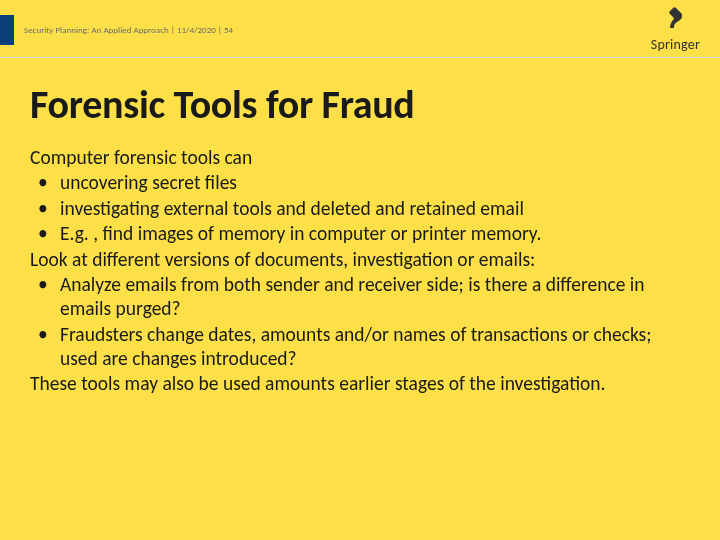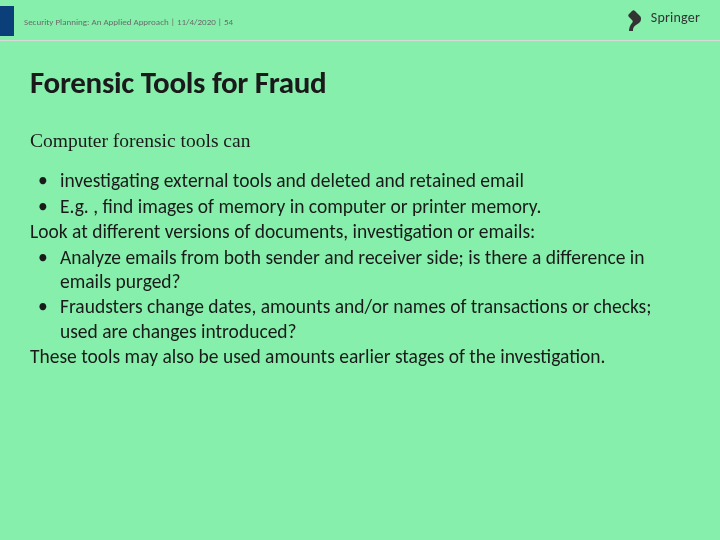--- a/index.html
+++ b/index.html
@@ -1,28 +1,28 @@
 <!DOCTYPE html>
 <html><head>
 <meta charset="utf-8">
 <style>
   * { margin: 0; padding: 0; box-sizing: border-box; }
   html, body { width: 720px; height: 540px; font-family: Calibri, "Segoe UI", Arial, sans-serif; background: #fff; color: #222; }
-  .slide { width: 720px; height: 540px; position: relative; background: #86efac; }
+  .slide { width: 720px; height: 540px; position: relative; background: #fde047; }
   .topbar { display: flex; align-items: center; padding: 6px 18px 4px 0; }
   .accent { width: 14px; height: 30px; background: #0a3f7a; margin-right: 10px; }
   .topbar-text { font-size: 9px; color: #6b6b6b; flex: 1; }
-  .brand { display: flex; align-items: flex-start; gap: 6px; padding-right: 2px; }
+  .brand { display: flex; align-items: center; gap: 6px; padding-right: 2px; flex-direction: column; }
   .brand svg { display: block; }
   .brand-name { font-size: 14px; color: #333; font-weight: 400; letter-spacing: .2px; }
   .rule { border: none; border-top: 1px solid #d9d9d9; margin: 0; }
   .content { padding: 22px 30px 0 30px; }
-  .title { font-size: 31px; font-weight: 700; color: #1a1a1a; margin-bottom: 28px; letter-spacing: -.3px; }
+  .title { font-size: 40px; font-weight: 700; color: #1a1a1a; margin-bottom: 16px; letter-spacing: -.3px; }
   .body { font-size: 19.5px; line-height: 1.25; color: #1a1a1a; }
-  .lead { margin-bottom: 15px; font-family: Liberation Serif, serif; }
+  .lead { margin-bottom: 1px; }
   ul.bul { list-style: none; padding-left: 0; margin-bottom: 1px; }
   ul.bul > li { position: relative; padding-left: 30px; margin-bottom: 1px; }
   ul.bul > li::before { content: "•"; position: absolute; left: 8px; top: 0; }
   .para { margin-bottom: 1px; }
 </style>
 </head>
 <body>
 <div class="slide">
 
   <div class="topbar">
@@ -45,20 +45,21 @@
     </div>
   </div>
   <hr class="rule">
 
   <div class="content">
     <h1 class="title">Forensic Tools for Fraud</h1>
     <div class="body">
 
       <div class="lead">Computer forensic tools can</div>
       <ul class="bul">
+        <li>uncovering secret files</li>
         <li>investigating external tools and deleted and retained email</li>
         <li>E.g. , find images of memory in computer or printer memory.</li>
       </ul>
 
       <div class="para">Look at different versions of documents, investigation or emails:</div>
       <ul class="bul">
         <li>Analyze emails from both sender and receiver side; is there a difference in emails purged?</li>
         <li>Fraudsters change dates, amounts and/or names of transactions or checks; used are changes introduced?</li>
       </ul>
 

